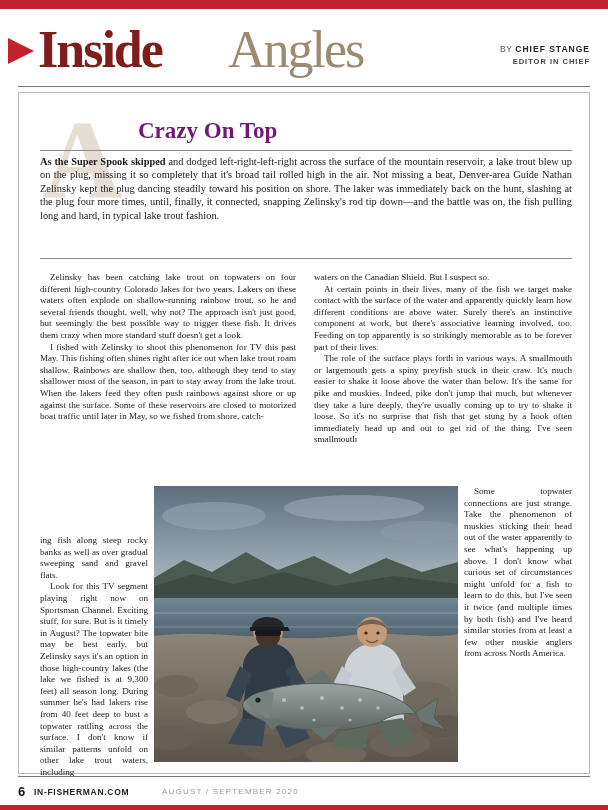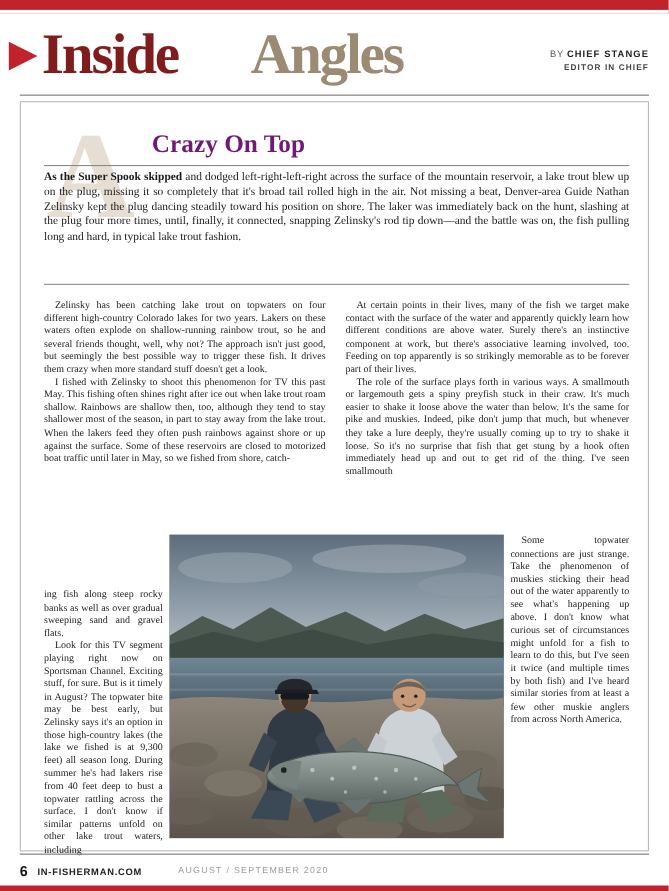--- a/index.html
+++ b/index.html
@@ -49,21 +49,21 @@
     font-weight: bold;
     font-size: 52px;
     letter-spacing: -2px;
     color: #7f1d1d;
     line-height: 1;
   }
   .title-angles {
     position: absolute;
     left: 228px; top: 6px;
     font-family: "Liberation Serif", serif;
-    font-weight: bold;
+    font-weight: normal;
     font-size: 52px;
     letter-spacing: -2px;
     color: #9a8b72;
     line-height: 1;
   }
   .byline {
     position: absolute;
     right: 18px; top: 26px;
     text-align: right;
     font-family: "Liberation Sans", sans-serif;
@@ -259,20 +259,21 @@
   <p class="first">Zelinsky has been catching lake trout on topwaters on four different high-country Colorado lakes for two years. Lakers on these waters often explode on shallow-running rainbow trout, so he and several friends thought, well, why not? The approach isn't just good, but seemingly the best possible way to trigger these fish. It drives them crazy when more standard stuff doesn't get a look.</p>
   <p>I fished with Zelinsky to shoot this phenomenon for TV this past May. This fishing often shines right after ice out when lake trout roam shallow. Rainbows are shallow then, too, although they tend to stay shallower most of the season, in part to stay away from the lake trout. When the lakers feed they often push rainbows against shore or up against the surface. Some of these reservoirs are closed to motorized boat traffic until later in May, so we fished from shore, catch-</p>
 </div>
 
 <div class="col" id="col-left-narrow">
   <p style="text-indent:0">ing fish along steep rocky banks as well as over gradual sweeping sand and gravel flats.</p>
   <p>Look for this TV segment playing right now on Sportsman Channel. Exciting stuff, for sure. But is it timely in August? The topwater bite may be best early, but Zelinsky says it's an option in those high-country lakes (the lake we fished is at 9,300 feet) all season long. During summer he's had lakers rise from 40 feet deep to bust a topwater rattling across the surface. I don't know if similar patterns unfold on other lake trout waters, including</p>
 </div>
 
 <div class="col" id="col-right-top">
+  <p style="text-indent:0">waters on the Canadian Shield. But I suspect so.</p>
   <p>At certain points in their lives, many of the fish we target make contact with the surface of the water and apparently quickly learn how different conditions are above water. Surely there's an instinctive component at work, but there's associative learning involved, too. Feeding on top apparently is so strikingly memorable as to be forever part of their lives.</p>
   <p>The role of the surface plays forth in various ways. A smallmouth or largemouth gets a spiny preyfish stuck in their craw. It's much easier to shake it loose above the water than below. It's the same for pike and muskies. Indeed, pike don't jump that much, but whenever they take a lure deeply, they're usually coming up to try to shake it loose. So it's no surprise that fish that get stung by a hook often immediately head up and out to get rid of the thing. I've seen smallmouth</p>
 </div>
 
 <div class="col" id="col-right-narrow">
   <p>Some topwater connections are just strange. Take the phenomenon of muskies sticking their head out of the water apparently to see what's happening up above. I don't know what curious set of circumstances might unfold for a fish to learn to do this, but I've seen it twice (and multiple times by both fish) and I've heard similar stories from at least a few other muskie anglers from across North America.</p>
 </div>
 
 <div class="photo">
   <svg width="304" height="276" viewBox="0 0 304 276">

